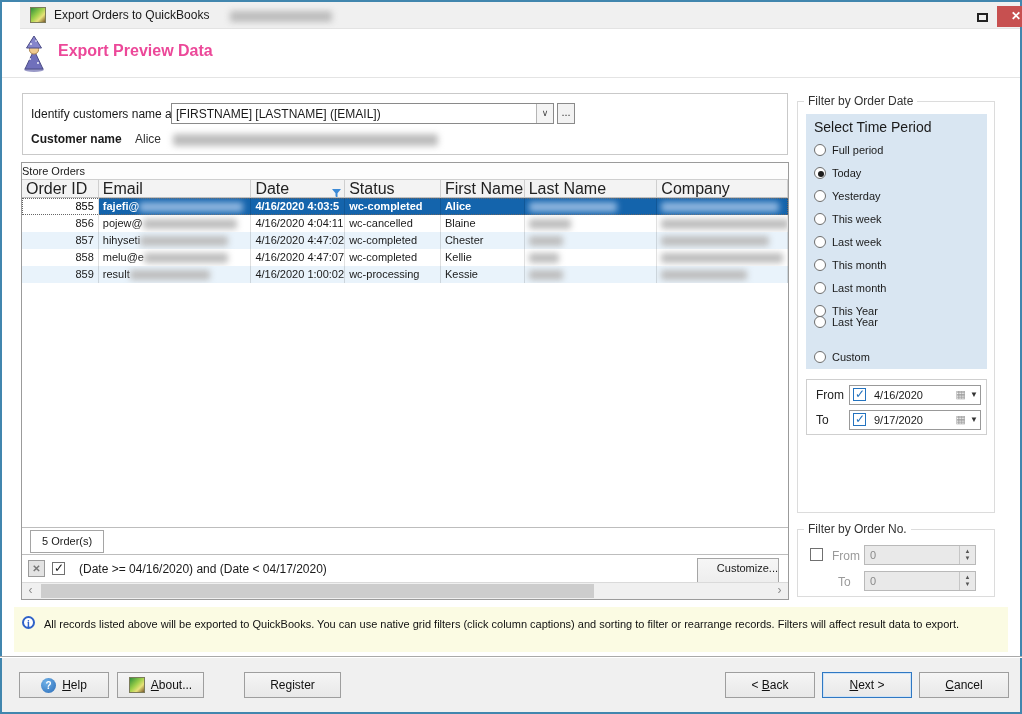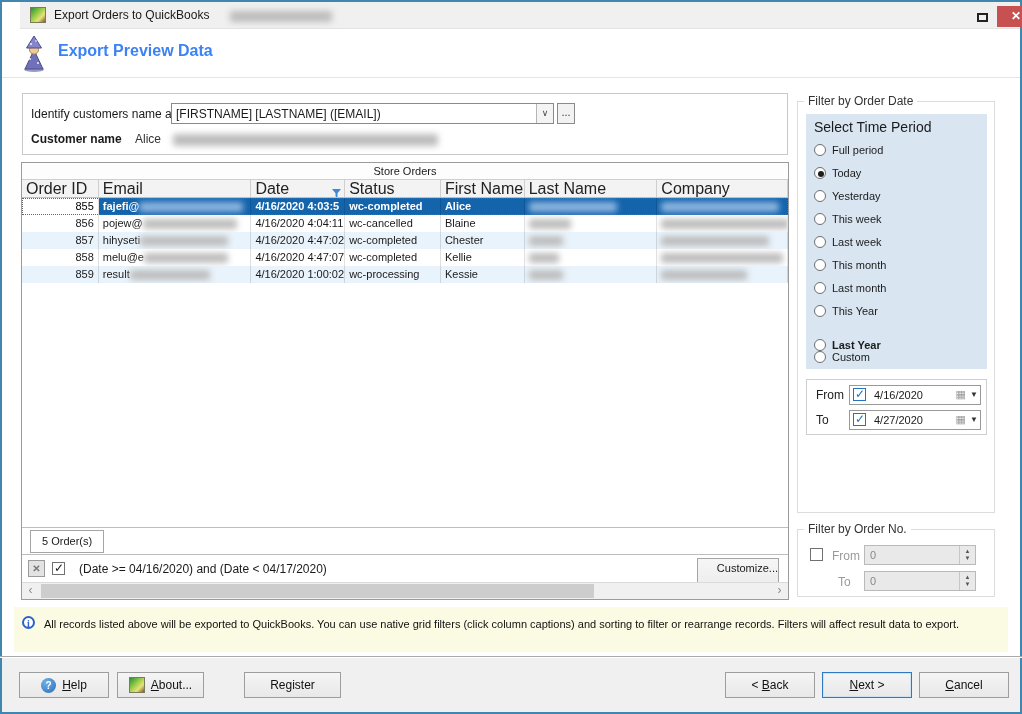--- a/index.html
+++ b/index.html
@@ -17,37 +17,37 @@
   .blur{display:inline-block;background:#bdbdbd;filter:blur(3px);border-radius:2px;vertical-align:middle;}
   .blur-sel{background:#8fb6e0;}
   .title-blur{position:absolute;left:210px;top:9px;width:102px;height:11px;}
   .btn-max{position:absolute;left:950px;top:6px;width:24px;height:17px;text-align:center;cursor:default;}
   .btn-max span{display:inline-block;width:11px;height:9px;border:2px solid #222;margin-top:2px;}
   .btn-close{position:absolute;left:977px;top:4px;width:38px;height:21px;background:#c75050;color:#fff;
     font-size:12px;font-weight:bold;text-align:center;line-height:21px;}
   
   .hdr{position:absolute;left:2px;top:29px;right:2px;height:49px;background:#fff;border-bottom:1px solid #e4e4e4;}
   .wizard{position:absolute;left:16px;top:6px;}
-  .page-title{position:absolute;left:56px;top:13px;font-size:16px;font-weight:bold;color:#3b82f6;}
+  .page-title{position:absolute;left:56px;top:13px;font-size:16px;font-weight:bold;color:#ec4899;}
   
   .topbox{position:absolute;left:22px;top:93px;width:766px;height:62px;border:1px solid #c9c9c9;background:#fff;}
   .ident-label{position:absolute;left:8px;top:13px;font-size:12px;}
   .combo{position:absolute;left:148px;top:9px;width:383px;height:21px;border:1px solid #8a8a8a;background:#fff;}
   .combo .val{position:absolute;left:4px;top:3px;font-size:12px;white-space:nowrap;}
   .combo .dd{position:absolute;right:0;top:0;width:17px;height:19px;border-left:1px solid #b5b5b5;background:#f4f4f4;
     text-align:center;font-size:9px;line-height:19px;color:#444;}
   .more-btn{position:absolute;left:534px;top:9px;width:18px;height:21px;border:1px solid #8a8a8a;background:#f2f2f2;
     font-size:11px;text-align:center;line-height:17px;color:#333;}
   .cust-label{position:absolute;left:8px;top:38px;font-size:12px;font-weight:bold;}
   .cust-val{position:absolute;left:112px;top:38px;font-size:12px;color:#333;}
   .cust-blur{position:absolute;left:150px;top:40px;width:265px;height:12px;}
   
   .gridbox{position:absolute;left:21px;top:162px;width:768px;height:438px;border:1px solid #9b9b9b;background:#fff;
     display:flex;flex-direction:column;}
-  .band{height:17px;line-height:17px;text-align:center;font-size:11px;background:#fdfdfd;border-bottom:1px solid #cfcfcf;}
+  .band{height:17px;line-height:17px;text-align:left;font-size:11px;background:#fdfdfd;border-bottom:1px solid #cfcfcf;}
   .gheader{display:flex;height:18px;background:#f3f3f3;border-bottom:1px solid #bfbfbf;}
   .gheader .cell{font-size:16px;line-height:17px;padding:0 4px;border-right:1px solid #cfcfcf;color:#222;
     overflow:hidden;white-space:nowrap;position:relative;}
   .funnel{position:absolute;right:3px;top:4px;}
   .grow{display:flex;height:17px;font-size:11px;line-height:16px;background:#fff;}
   .grow.alt{background:#e9f3fb;}
   .grow .cell{padding:0 4px;border-right:1px solid rgba(0,0,0,0.12);overflow:hidden;white-space:nowrap;}
   .cell.c-oid{text-align:right;}
   .grow.selected{background:#1464ac;color:#fff;font-weight:bold;outline:1px dotted #666;outline-offset:-1px;}
   .grow.selected .c-oid{background:#fff;color:#000;font-weight:normal;}
@@ -258,42 +258,42 @@
             <span>This month</span>
           </div>
           <div class="radio-row" style="top: 166px;">
             <span class="radio"></span>
             <span>Last month</span>
           </div>
           <div class="radio-row" style="top: 189px;">
             <span class="radio"></span>
             <span>This Year</span>
           </div>
-          <div class="radio-row" style="top: 223px; font-weight: bold;">
+          <div class="radio-row" style="top: 200px;">
             <span class="radio"></span>
             <span>Last Year</span>
           </div>
           <div class="radio-row" style="top: 235px;">
             <span class="radio"></span>
             <span>Custom</span>
           </div>
         </div>
     </div>
     <div class="ft-box">
       <span class="ft-lab" style="top:8px;">From</span>
       <div class="date-ctl" style="top:5px;">
         <span class="chk blue on"></span>
         <span class="dval">4/16/2020</span>
         <span class="cal">▦</span>
         <span class="caret">▼</span>
       </div>
       <span class="ft-lab" style="top:33px;">To</span>
       <div class="date-ctl" style="top:30px;">
         <span class="chk blue on"></span>
-        <span class="dval">4/27/2020</span>
+        <span class="dval">9/17/2020</span>
         <span class="cal">▦</span>
         <span class="caret">▼</span>
       </div>
     </div>
   </div>
 
   <div class="group g-no">
     <span class="glabel">Filter by Order No.</span>
     <span class="chk"></span>
     <span class="no-lab" style="left:34px;top:19px;">From</span>

